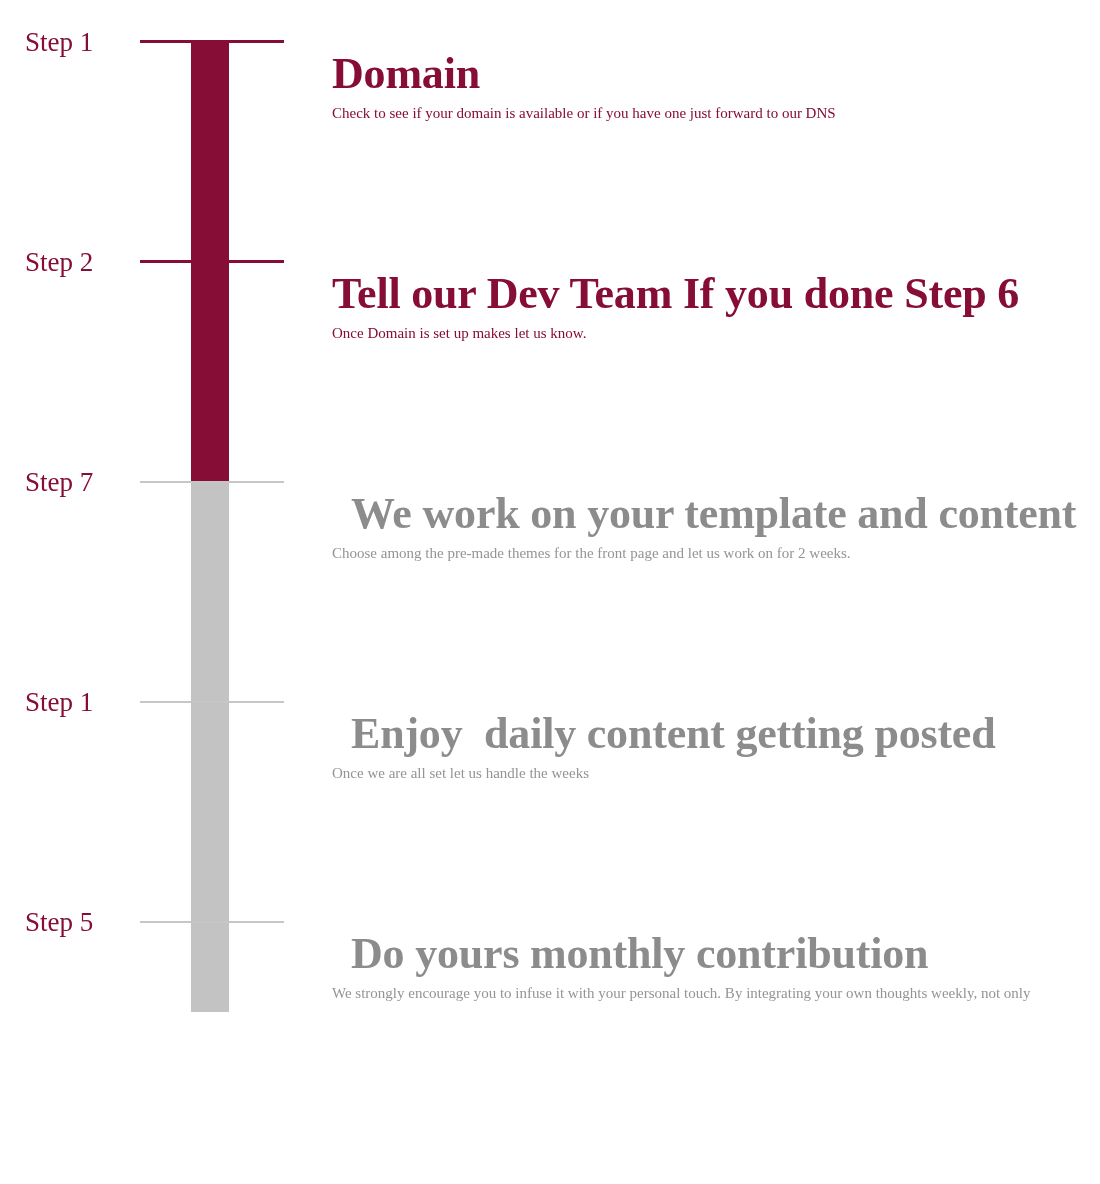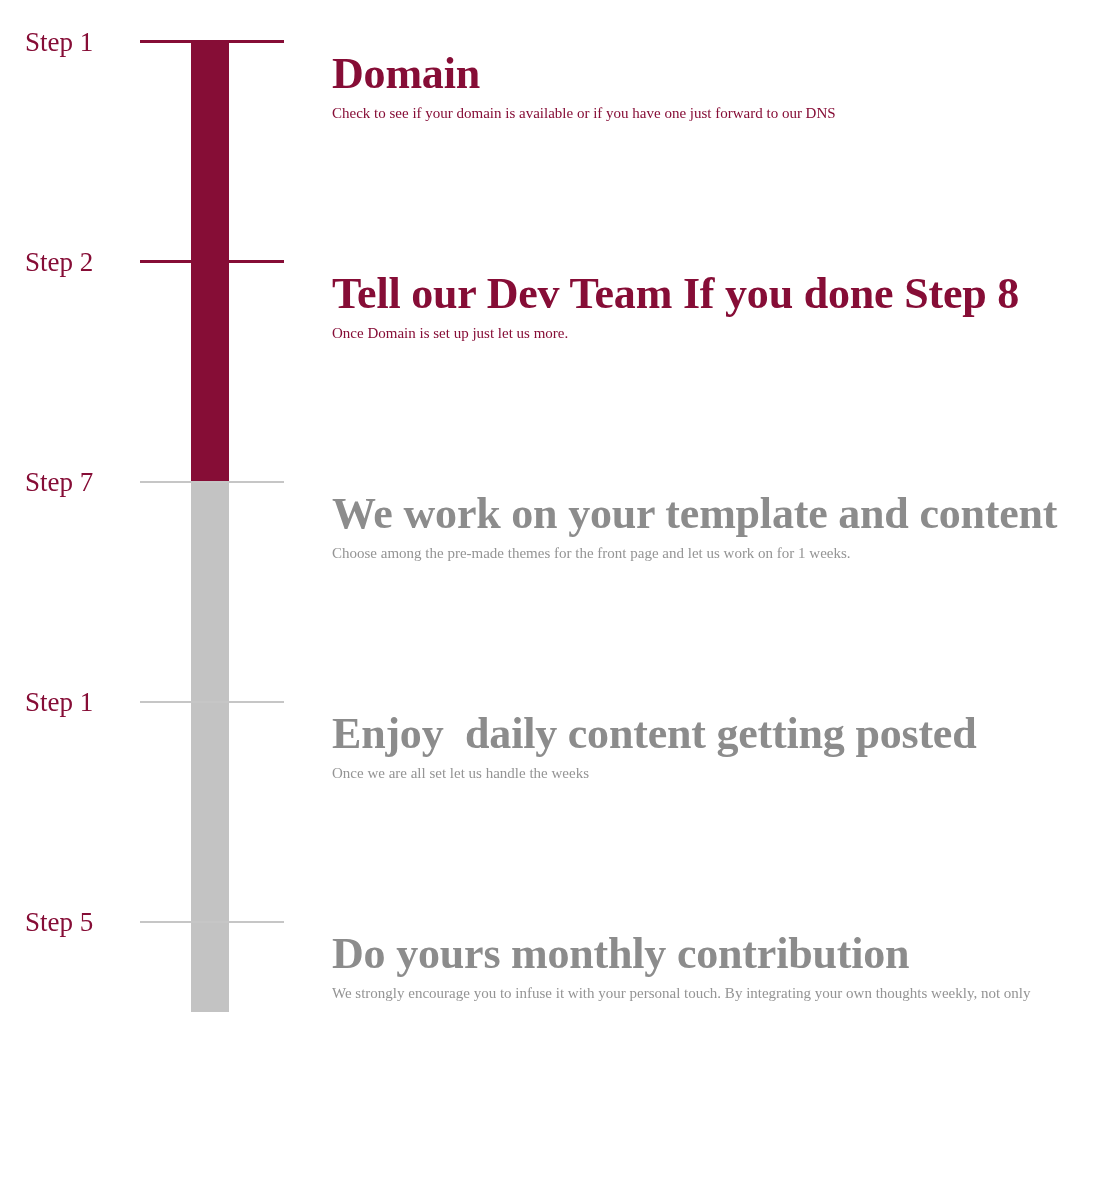--- a/index.html
+++ b/index.html
@@ -70,20 +70,21 @@
     top: -27px;
     font-size: 44px;
     font-weight: 700;
     line-height: 44px;
     color: var(--accent_maroon, #860d36);
     white-space: pre;
     letter-spacing: -0.2px;
   }
   .step.inactive .step-title {
     color: var(--heading_gray, #8c8c8c);
+    margin-left: 19px;
   }
   .step-desc {
     position: absolute;
     left: 332px;
     top: 39px;
     width: 712px;
     font-size: 15px;
     line-height: 34px;
     color: var(--accent_maroon, #860d36);
   }
@@ -104,29 +105,29 @@
   <section class="step" style="--y:42px">
     <div class="step-label">Step 1</div>
     <div class="connector"></div>
     <h2 class="step-title">Domain</h2>
     <p class="step-desc">Check to see if your domain is available or if you have one just forward to our DNS</p>
   </section>
 
   <section class="step" style="--y:262px">
     <div class="step-label">Step 2</div>
     <div class="connector"></div>
-    <h2 class="step-title">Tell our Dev Team If you done Step 8</h2>
-    <p class="step-desc">Once Domain is set up just let us more.</p>
+    <h2 class="step-title">Tell our Dev Team If you done Step 6</h2>
+    <p class="step-desc">Once Domain is set up makes let us know.</p>
   </section>
 
   <section class="step inactive" style="--y:482px">
     <div class="step-label">Step 7</div>
     <div class="connector"></div>
     <h2 class="step-title">We work on your template and content</h2>
-    <p class="step-desc">Choose among the pre-made themes for the front page and let us work on for 1 weeks.</p>
+    <p class="step-desc">Choose among the pre-made themes for the front page and let us work on for 2 weeks.</p>
   </section>
 
   <section class="step inactive" style="--y:702px">
     <div class="step-label">Step 1</div>
     <div class="connector"></div>
     <h2 class="step-title">Enjoy  daily content getting posted</h2>
     <p class="step-desc">Once we are all set let us handle the weeks</p>
   </section>
 
   <section class="step inactive" style="--y:922px">

